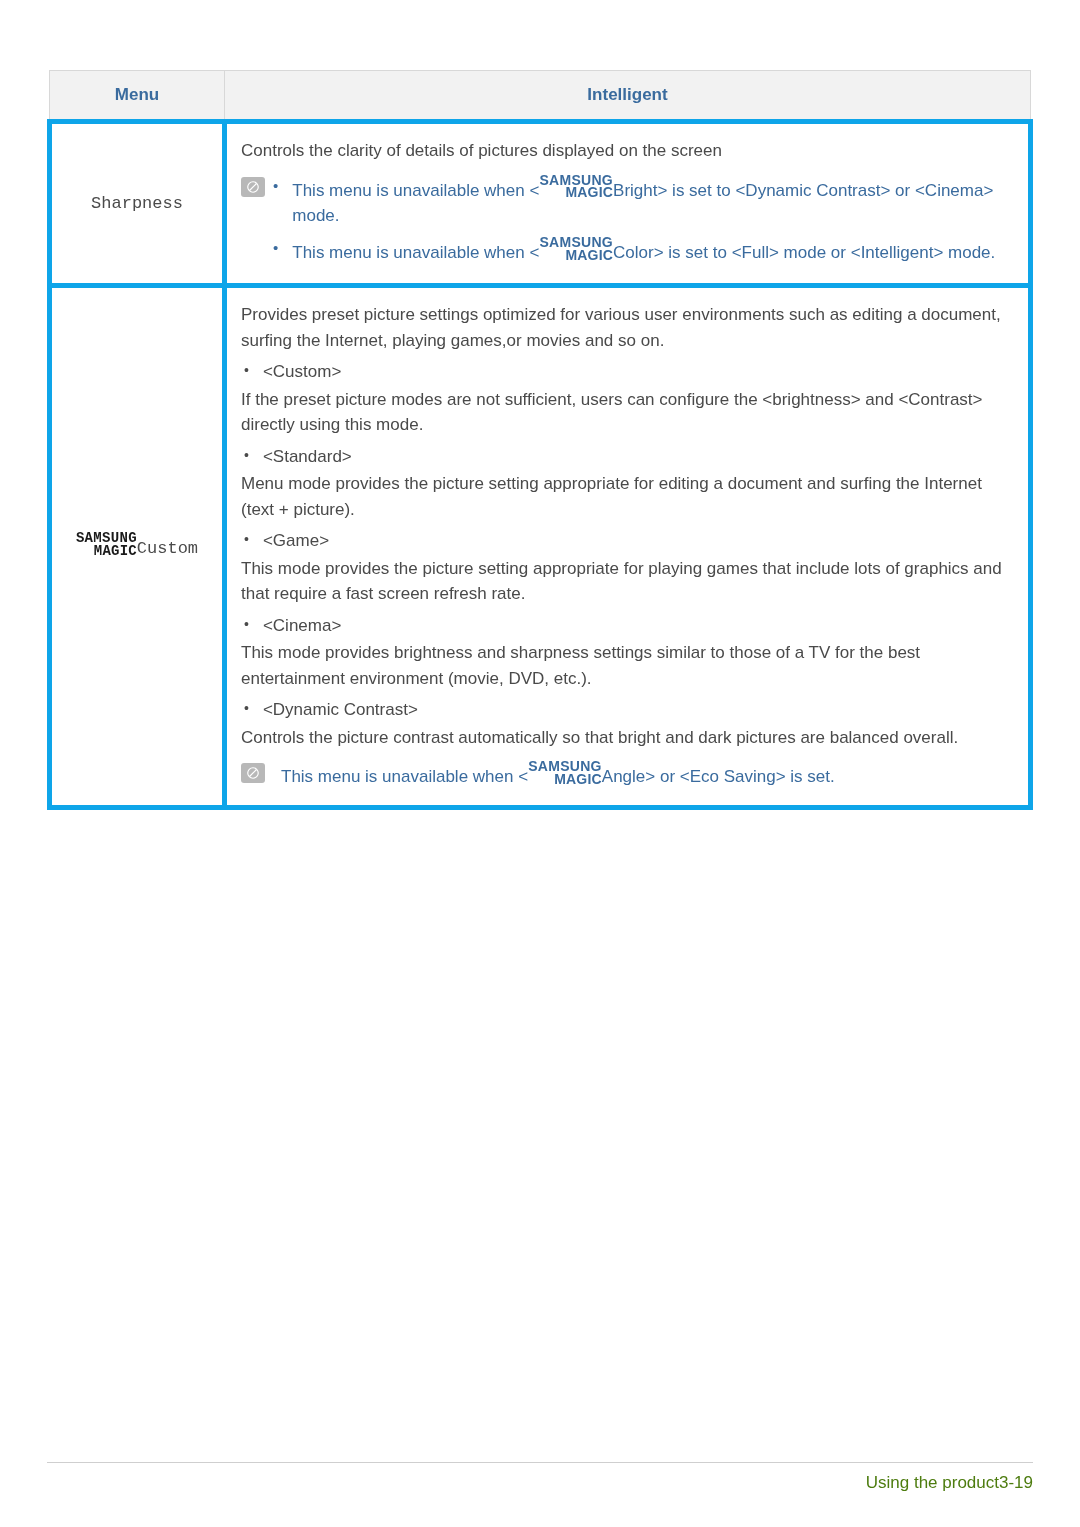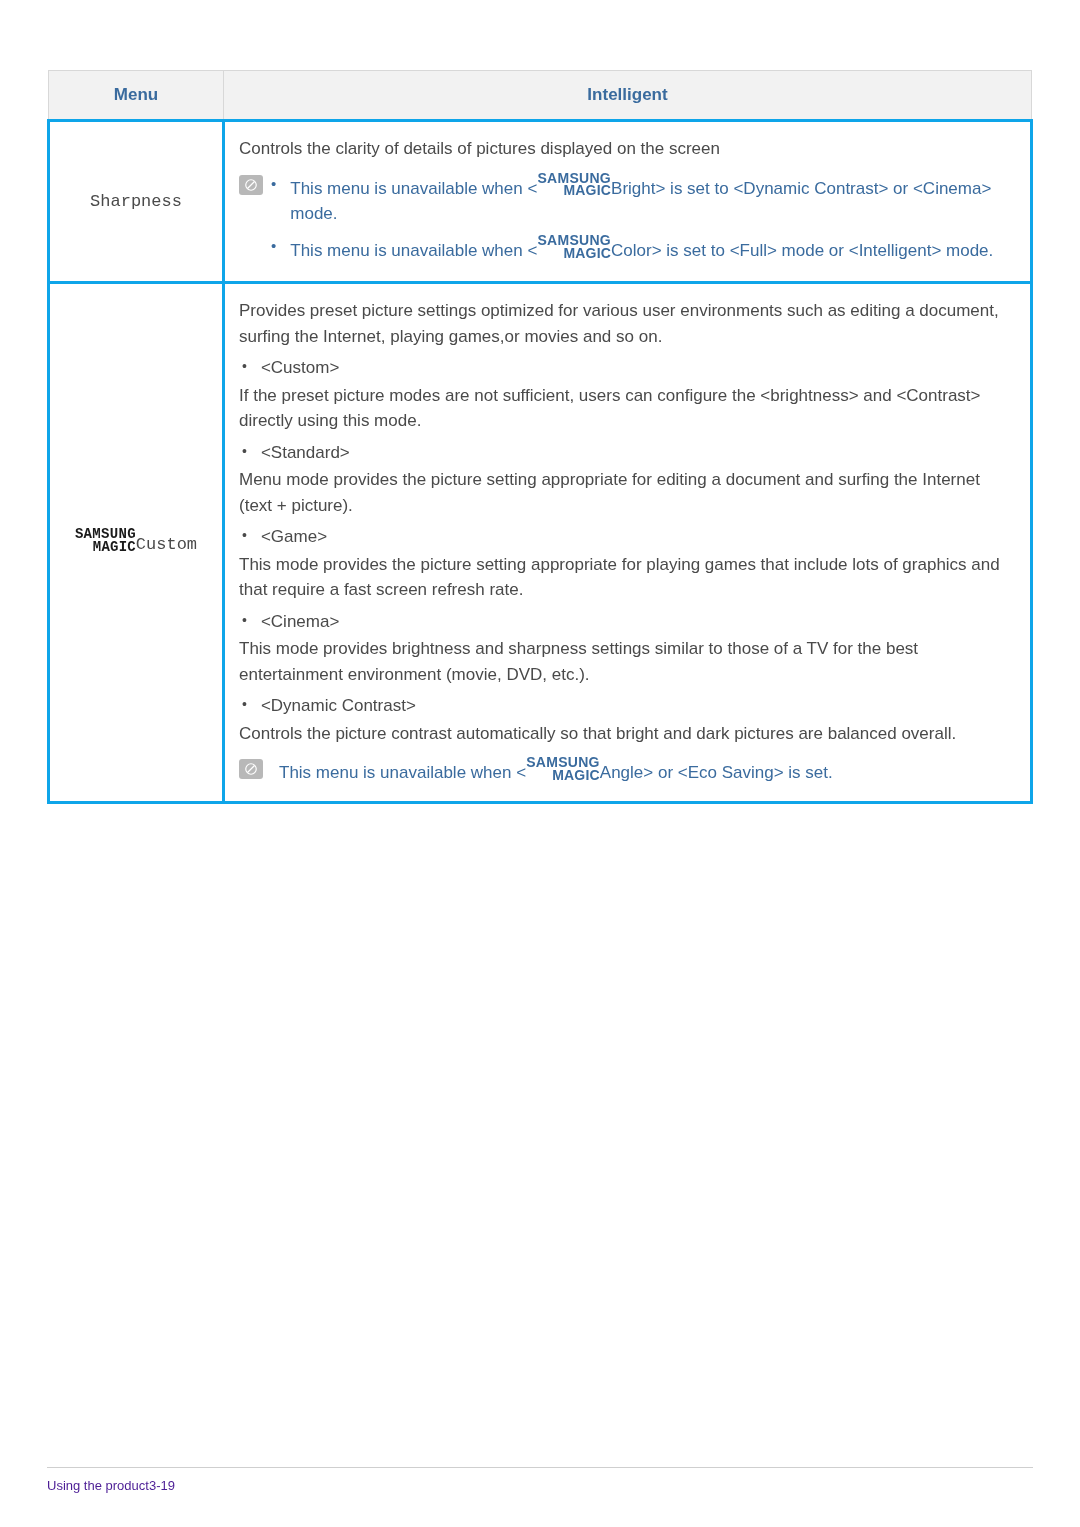--- a/index.html
+++ b/index.html
@@ -1,21 +1,21 @@
 <!DOCTYPE html>
 <html><head>
 <meta charset="utf-8">
 <style>
   * { box-sizing: border-box; margin: 0; padding: 0; }
   html, body { width: 1080px; height: 1527px; background: #ffffff; font-family: Arial, Helvetica, sans-serif; color: #4a4a4a; }
   .page { width: 1080px; height: 1527px; position: relative; padding: 28px 47px 0 47px; }
   table.main { width: 100%; border-collapse: collapse; margin-top: 42px; }
   table.main th { background: #f2f2f2; color: #3a6b9e; font-weight: 600; font-size: 17px; padding: 14px 10px; border: 1px solid #d8d8d8; text-align: center; }
   table.main th.menu-h { width: 175px; }
-  table.main td { border: 3px solid #0ea5e9; vertical-align: middle; padding: 12px 14px 12px 14px; font-size: 17px; line-height: 1.5; color: #4a4a4a; }
+  table.main td { border: 5px solid #0ea5e9; vertical-align: middle; padding: 12px 14px 12px 14px; font-size: 17px; line-height: 1.5; color: #4a4a4a; }
   td.menu-cell { text-align: center; color: #6b6b6b; font-weight: 500; vertical-align: middle; font-family: Liberation Mono, monospace; }
   .note-block { margin-top: 10px; margin-bottom: 6px; }
   .note-row { display: flex; align-items: flex-start; }
   .note-icon { flex: 0 0 24px; width: 20px; height: 20px; background: #b8b8b8; border-radius: 3px; margin-right: 8px; margin-top: 3px; display: inline-flex; align-items: center; justify-content: center; }
   .note-icon svg { width: 14px; height: 14px; }
   .note-bullets { flex: 1; }
   .note-bullets .bullet-line { display: flex; align-items: flex-start; margin-bottom: 8px; }
   .note-bullets .bullet-line:last-child { margin-bottom: 0; }
   .bullet-dot { color: #3a6b9e; margin-right: 14px; font-size: 15px; line-height: 1.6; }
   .note-text { color: #3a6b9e; }
@@ -24,21 +24,21 @@
   .magic .bot { display: block; font-weight: 900; letter-spacing: 0.2px; }
   .magic.dark .top { color: #1a1a1a; }
   .magic.dark .bot { color: #1a1a1a; }
   .magic.blue .top { color: #3a6b9e; }
   .magic.blue .bot { color: #3a6b9e; }
   .option-bullet { display: flex; align-items: flex-start; margin: 6px 0 2px 0; }
   .option-bullet .dot { font-size: 14px; margin-right: 14px; line-height: 1.6; margin-left: 3px; }
   .option-para { margin: 2px 0 6px 0; }
   .note-inline { display: flex; align-items: flex-start; margin-top: 10px; margin-bottom: 4px; }
   .note-inline .note-icon { margin-right: 16px; }
-  .footer { position: absolute; left: 47px; right: 47px; bottom: 34px; border-top: 1px solid #cfcfcf; padding-top: 10px; display: flex; justify-content: flex-start; font-size: 13px; color: #4c1d95; }
+  .footer { position: absolute; left: 47px; right: 47px; bottom: 34px; border-top: 1px solid #cfcfcf; padding-top: 10px; display: flex; justify-content: flex-end; font-size: 17px; color: #4d7c0f; }
 </style>
 </head>
 <body>
 
 <div class="page">
 
   <table class="main">
     <thead>
       <tr>
         <th class="menu-h">Menu</th>

